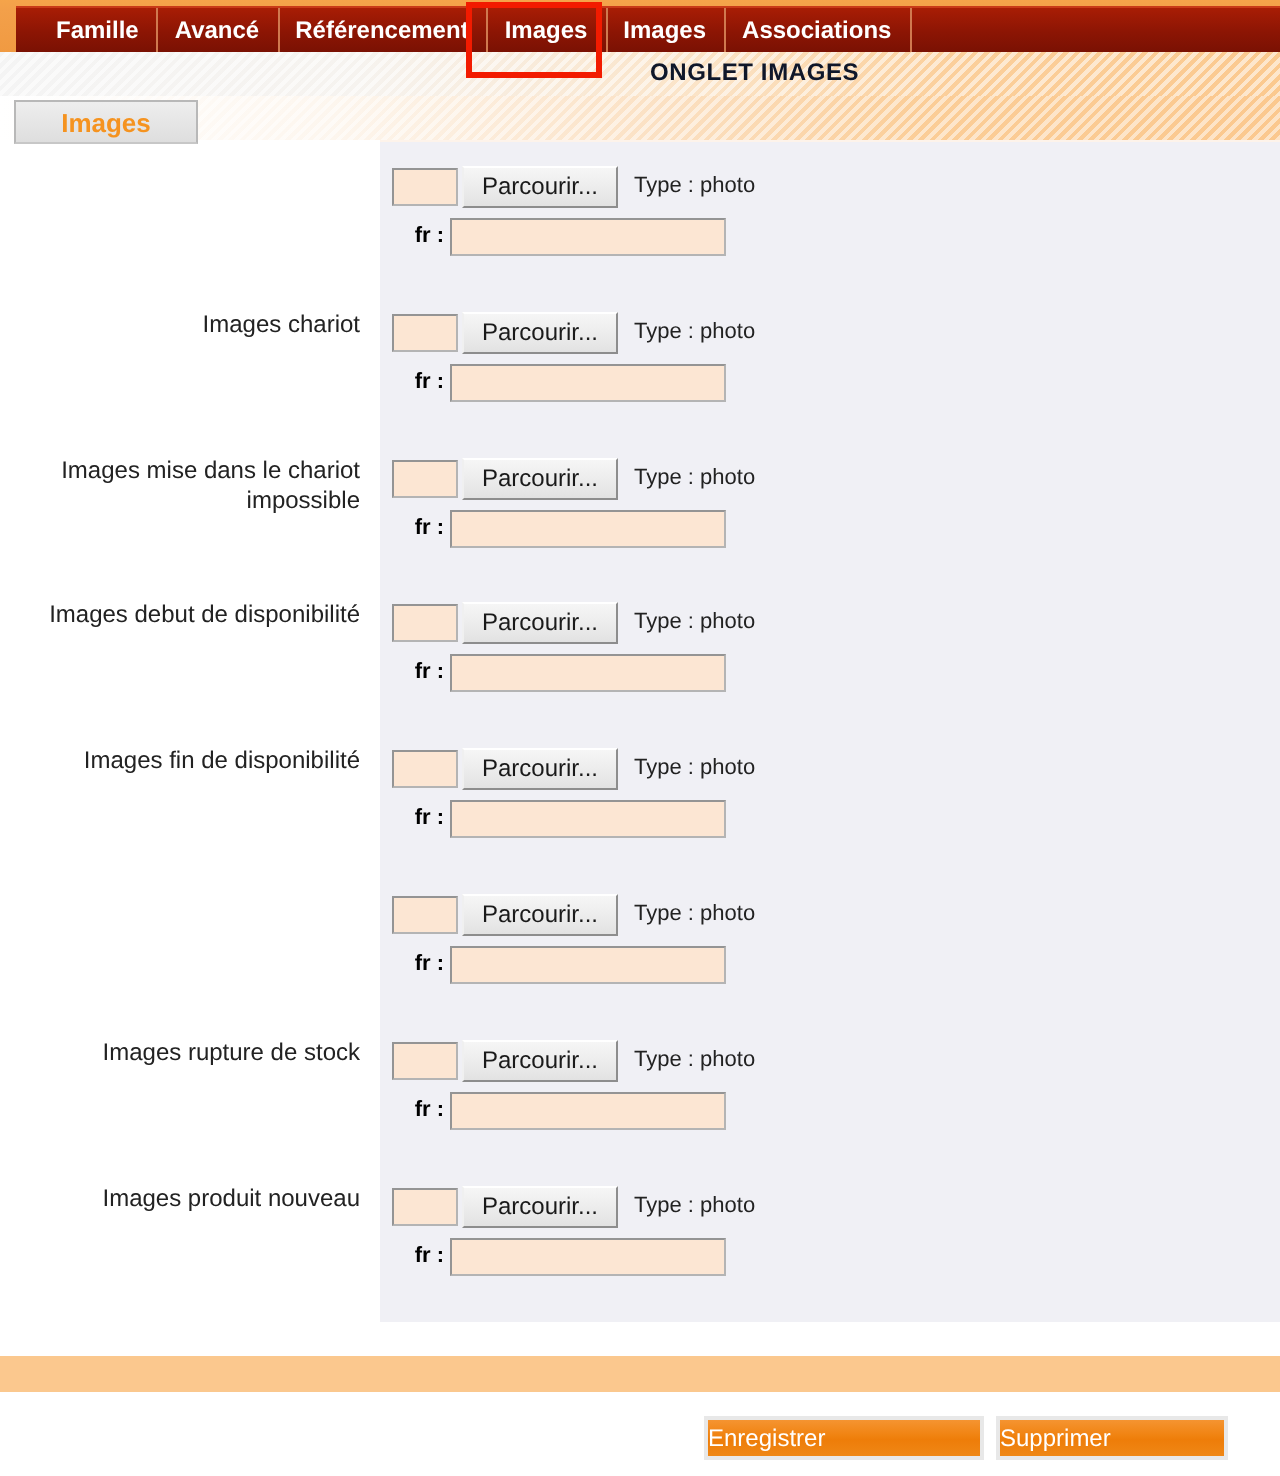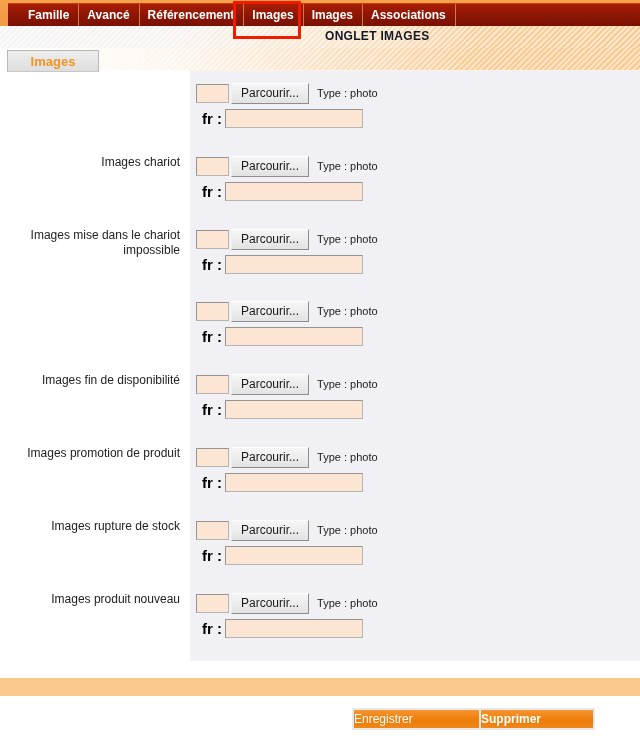--- a/index.html
+++ b/index.html
@@ -202,21 +202,21 @@
   .lang-line {
     position: absolute;
     left: 196px; top: 26px;
     display: flex;
     align-items: center;
     height: 20px;
   }
   .lang-label {
     width: 26px;
     text-align: right;
-    font-size: 15px;
+    font-size: 11px;
     font-weight: bold;
     color: #000000;
     margin-right: 3px;
   }
   .lang-input {
     width: 138px;
     height: 19px;
     box-sizing: border-box;
     background: #fce6d3;
     border: 1px solid #949494;
@@ -249,21 +249,21 @@
     border: 2px solid #e8e8e8;
     color: #ffffff;
     font-size: 12px;
     font-family: "Liberation Sans", sans-serif;
     text-align: left;
     line-height: 18px;
     cursor: pointer;
     padding: 0;
   }
   #btn-enregistrer { left: 352px; width: 140px; }
-  #btn-supprimer  { left: 479px; width: 116px; font-weight: bold; }
+  #btn-supprimer  { left: 498px; width: 116px; }
 </style>
 </head>
 <body>
 
 <div id="topbar">
   <div id="tabstrip">
       <div class="tab first">Famille</div>
       <div class="tab">Avancé</div>
       <div class="tab">Référencement</div>
       <div class="tab">Images</div>
@@ -313,20 +313,21 @@
         <input type="text" class="small-input" value="" style="">
         <button class="browse-btn">Parcourir...</button>
         <span class="type-text">Type : photo</span>
       </div>
       <div class="lang-line">
         <span class="lang-label">fr :</span>
         <input type="text" class="lang-input" value="" style="">
       </div>
     </div>
     <div class="row" style="top: 300px;">
+      <div class="row-label">Images debut de disponibilité</div>
       <div class="file-line">
         <input type="text" class="small-input" value="" style="">
         <button class="browse-btn">Parcourir...</button>
         <span class="type-text">Type : photo</span>
       </div>
       <div class="lang-line">
         <span class="lang-label">fr :</span>
         <input type="text" class="lang-input" value="" style="">
       </div>
     </div>
@@ -336,21 +337,20 @@
         <input type="text" class="small-input" value="" style="">
         <button class="browse-btn">Parcourir...</button>
         <span class="type-text">Type : photo</span>
       </div>
       <div class="lang-line">
         <span class="lang-label">fr :</span>
         <input type="text" class="lang-input" value="" style="">
       </div>
     </div>
     <div class="row" style="top: 446px;">
-      <div class="row-label">Images promotion de produit</div>
       <div class="file-line">
         <input type="text" class="small-input" value="" style="">
         <button class="browse-btn">Parcourir...</button>
         <span class="type-text">Type : photo</span>
       </div>
       <div class="lang-line">
         <span class="lang-label">fr :</span>
         <input type="text" class="lang-input" value="" style="">
       </div>
     </div>

